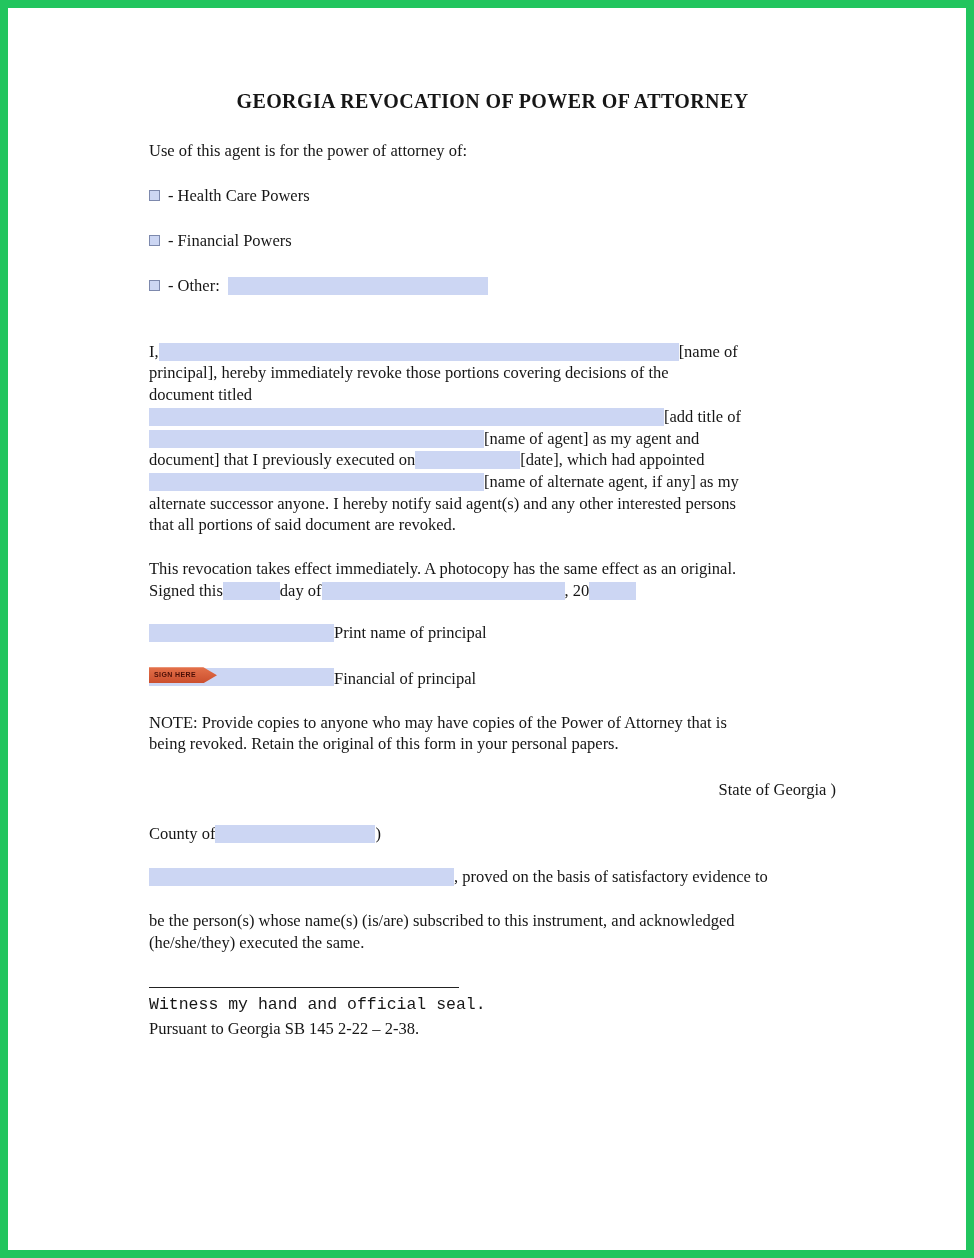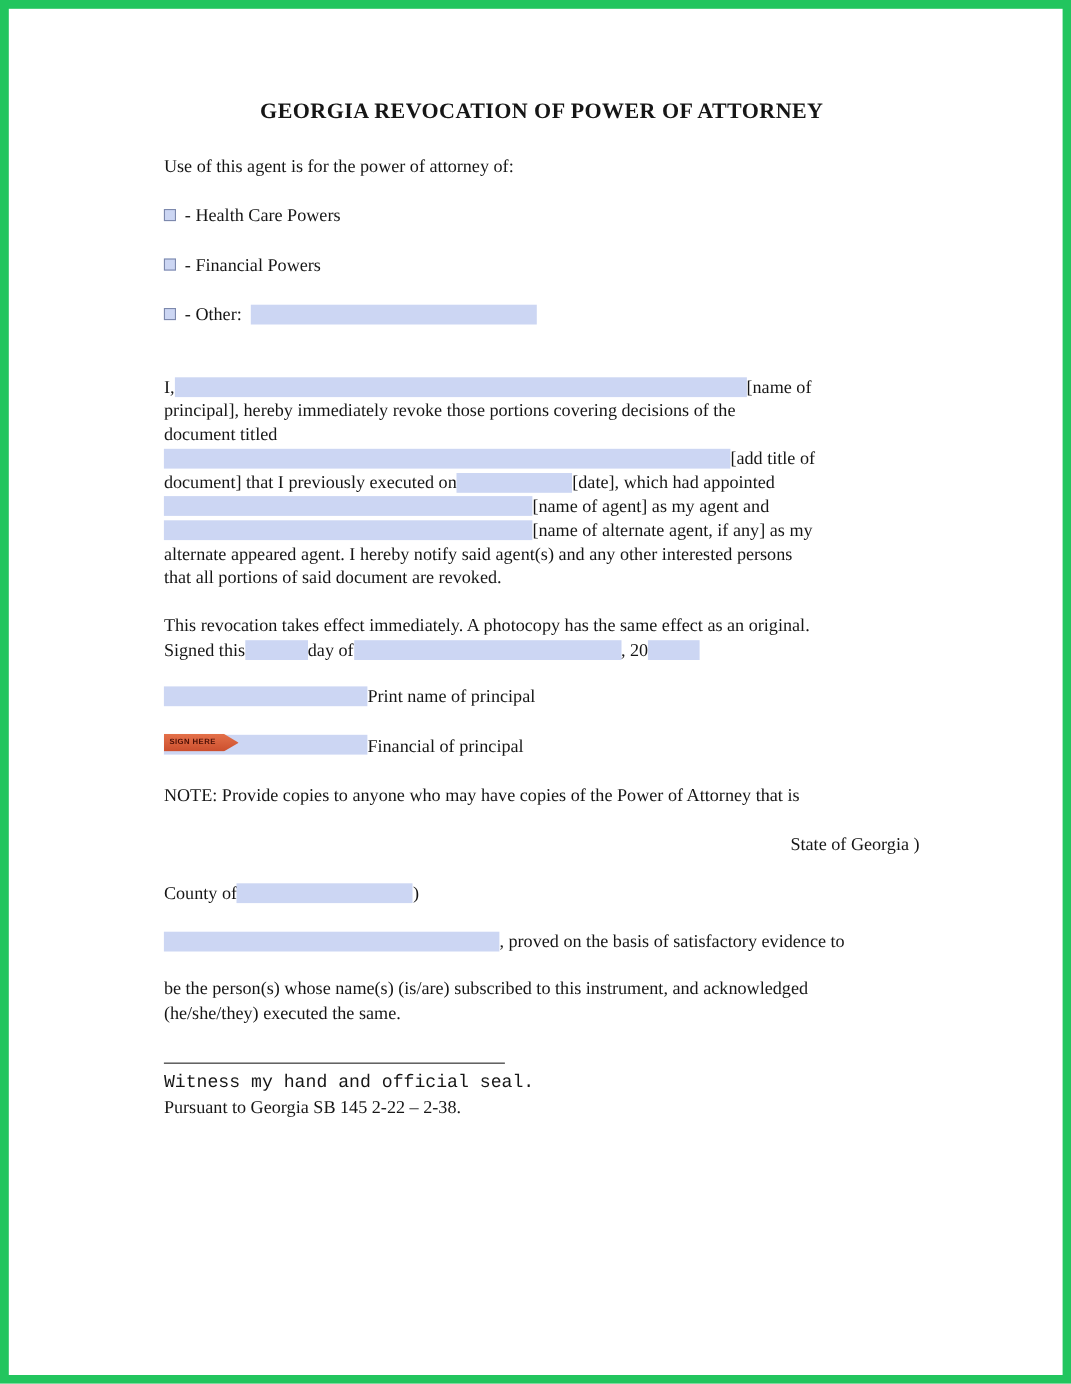--- a/index.html
+++ b/index.html
@@ -82,30 +82,30 @@
       <div class="line">
         <span>principal], hereby immediately revoke those portions covering decisions of the</span>
       </div>
       <div class="line">
         <span>document titled</span>
       </div>
       <div class="line">
         <span class="field w515"></span><span>[add title of</span>
       </div>
       <div class="line">
-        <span>document] that I previously executed on</span><span class="field w105"></span><span>[date], which had appointed</span>
+        <span class="field w335"></span><span>[name of agent] as my agent and</span>
       </div>
       <div class="line">
-        <span class="field w335"></span><span>[name of agent] as my agent and</span>
+        <span>document] that I previously executed on</span><span class="field w105"></span><span>[date], which had appointed</span>
       </div>
       <div class="line">
         <span class="field w335"></span><span>[name of alternate agent, if any] as my</span>
       </div>
       <div class="line">
-        <span>alternate appeared agent. I hereby notify said agent(s) and any other interested persons</span>
+        <span>alternate successor anyone. I hereby notify said agent(s) and any other interested persons</span>
       </div>
       <div class="line">
         <span>that all portions of said document are revoked.</span>
       </div>
     </div>
 
     <div class="para-effect">
       <div class="line">
         <span>This revocation takes effect immediately. A photocopy has the same effect as an original.</span>
       </div>
@@ -123,20 +123,23 @@
         <span class="field w185"></span>
         <span class="sticker">
           <span>SIGN HERE</span>
         </span>
       </span><span>Financial of principal</span>
     </div>
 
     <div class="para-note">
       <div class="line">
         <span>NOTE: Provide copies to anyone who may have copies of the Power of Attorney that is</span>
+      </div>
+      <div class="line">
+        <span>being revoked. Retain the original of this form in your personal papers.</span>
       </div>
     </div>
 
 
     <div class="line gap24">
       <span>State of Georgia )</span>
     </div>
 
     <div class="line gap22">
       <span>County of</span><span class="field w160"></span><span>)</span>

